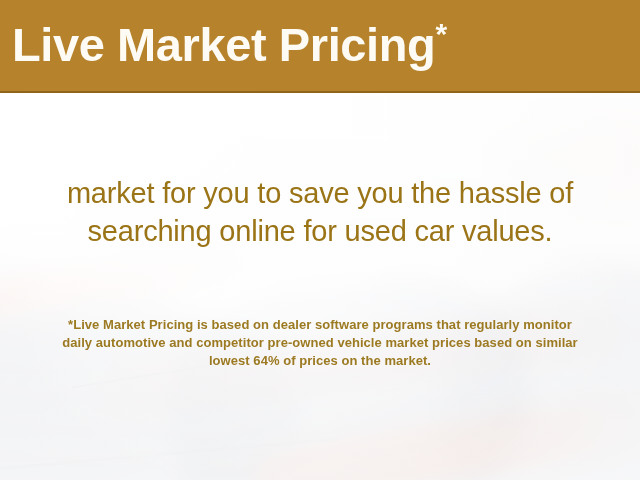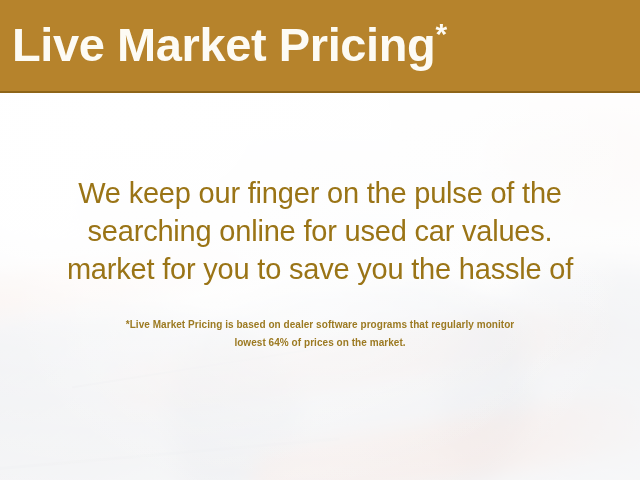--- a/index.html
+++ b/index.html
@@ -228,21 +228,21 @@
 
   
   #disclaimer {
     position: absolute;
     left: 30px;
     top: 316px;
     width: 580px;
     text-align: center;
     color: #9c7a22;
     font-family: "Liberation Sans", sans-serif;
-    font-size: 10px;
+    font-size: 13px;
     font-weight: bold;
     line-height: 18px;
     letter-spacing: 0.05px;
     z-index: 6;
   }
   #disclaimer .dc-line {
     display: block;
     white-space: nowrap;
   }
 </style>
@@ -270,23 +270,23 @@
     </div>
     <div class="wash"></div>
     <div class="wash-2"></div>
   </div>
 
   <div id="header-bar">
     <div id="header-title"><span>Live Market Pricing</span><span class="asterisk">*</span></div>
   </div>
 
   <div id="headline">
-    <span class="hl-line">We keep our finger on the pulse of the</span>
+    <span class="hl-line">market for you to save you the hassle of</span>
     <span class="hl-line">searching online for used car values.</span>
-    <span class="hl-line">market for you to save you the hassle of</span>
   </div>
 
   <div id="disclaimer">
     <span class="dc-line">*Live Market Pricing is based on dealer software programs that regularly monitor</span>
+    <span class="dc-line">daily automotive and competitor pre-owned vehicle market prices based on similar</span>
     <span class="dc-line">lowest 64% of prices on the market.</span>
   </div>
 
 </div>
 
 </body></html>

